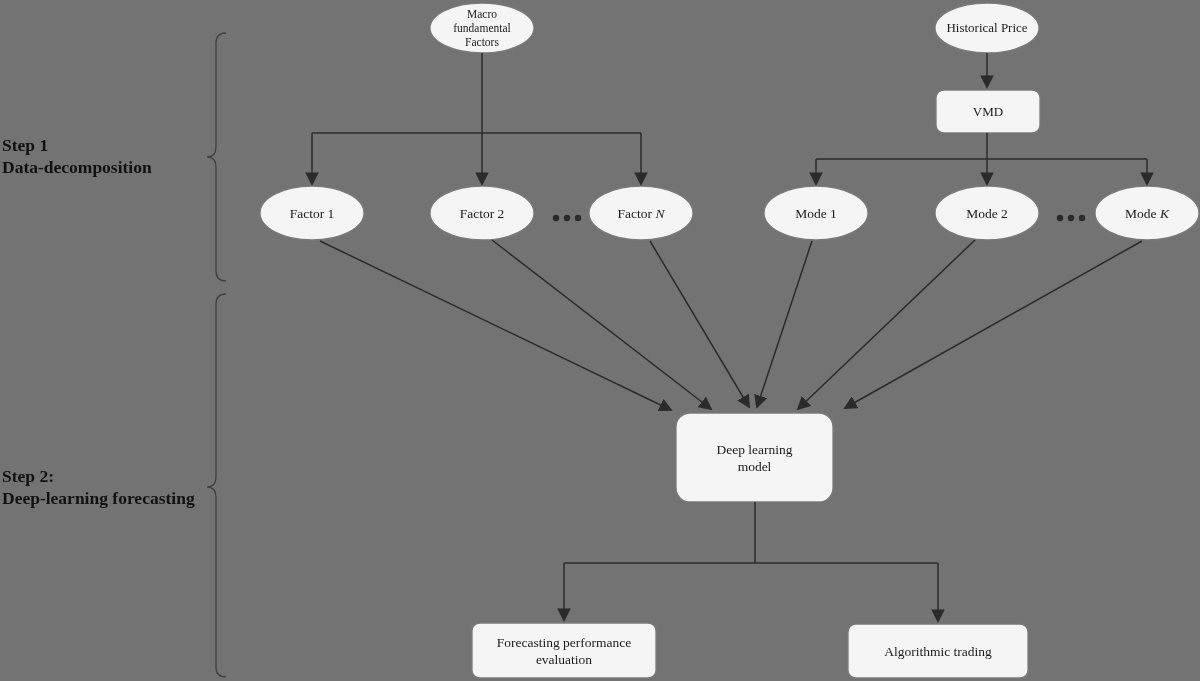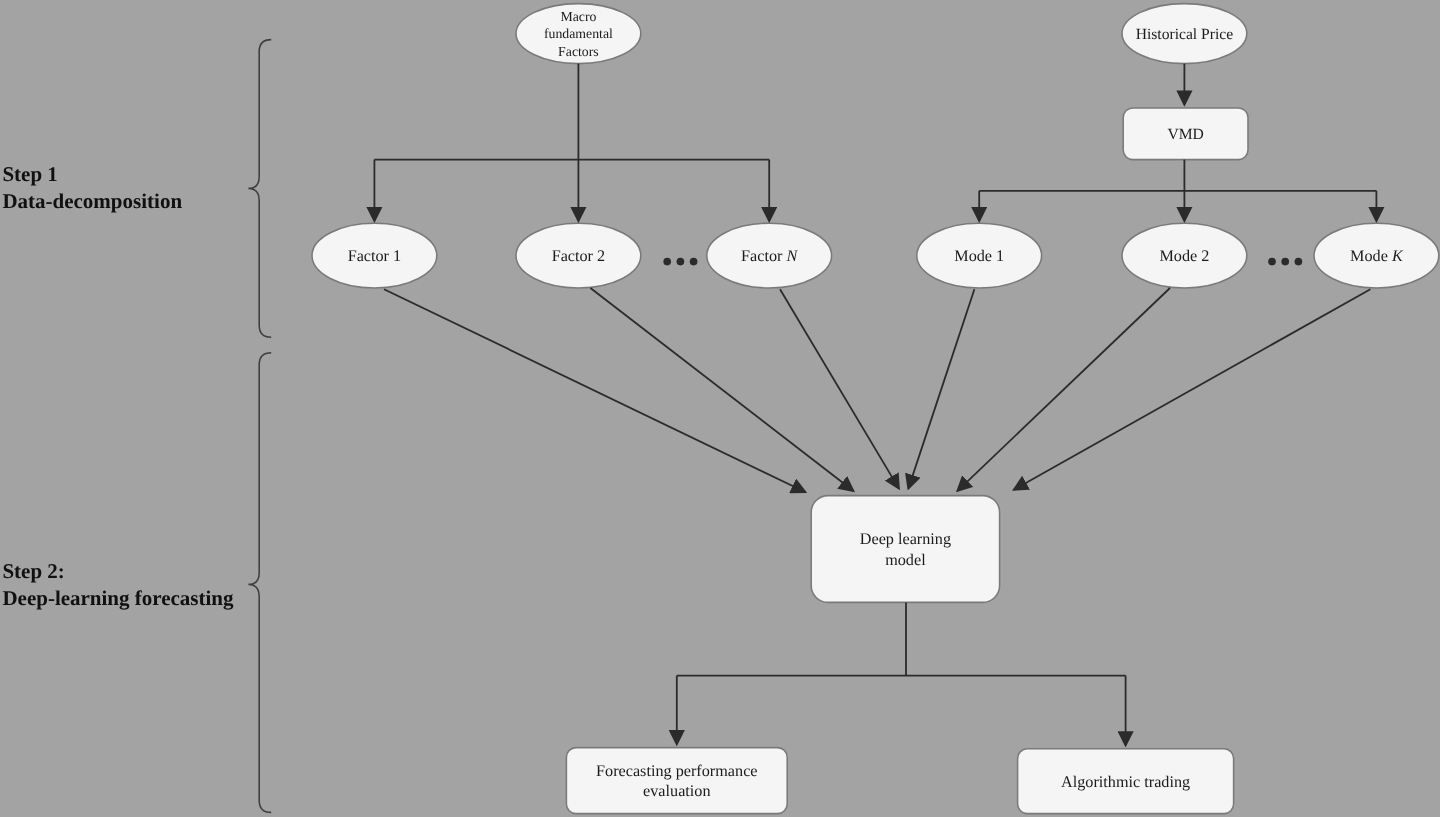--- a/index.html
+++ b/index.html
@@ -4,21 +4,21 @@
 <style>
   html, body {
     margin: 0;
     padding: 0;
     background: #ffffff;
   }
   .figure-wrap {
     position: relative;
     width: 1200px;
     height: 681px;
-    background: #a3a3a3;
+    background: #737373;
     overflow: hidden;
     font-family: "Liberation Serif", "DejaVu Serif", serif;
   }
   svg text {
     font-family: "Liberation Serif", "DejaVu Serif", serif;
   }
   .step-label {
     font-weight: bold;
   }
 </style>

